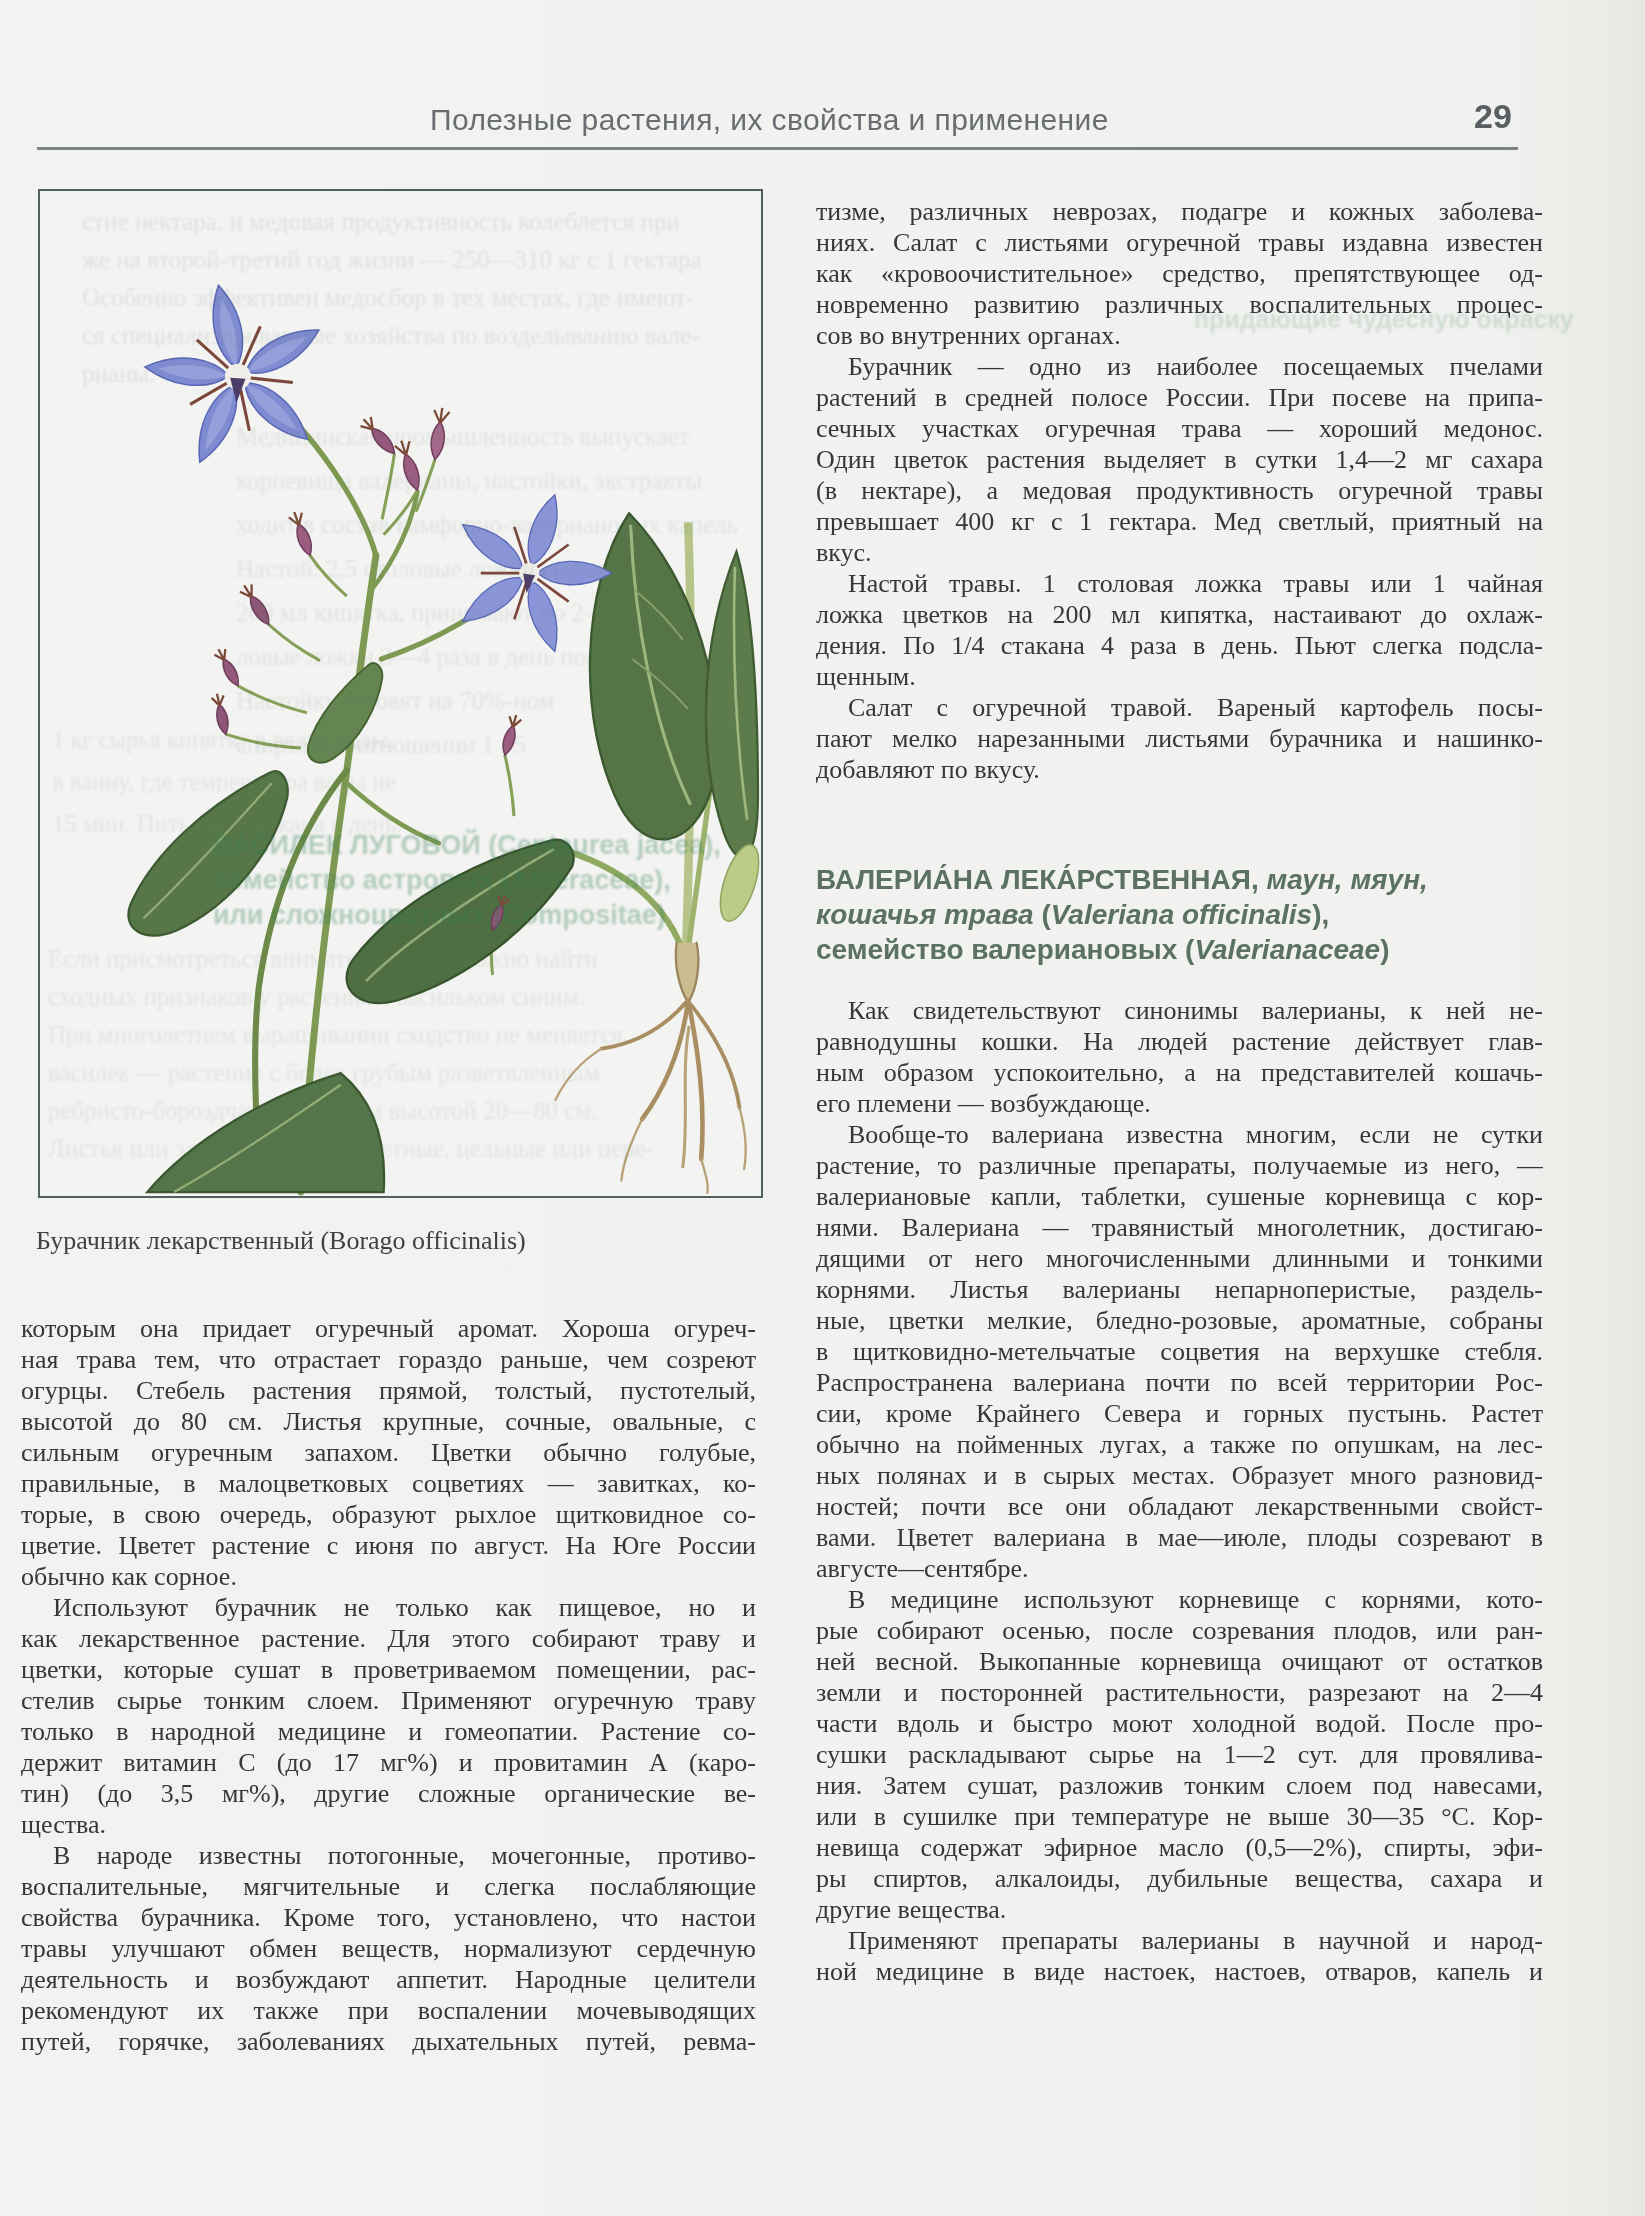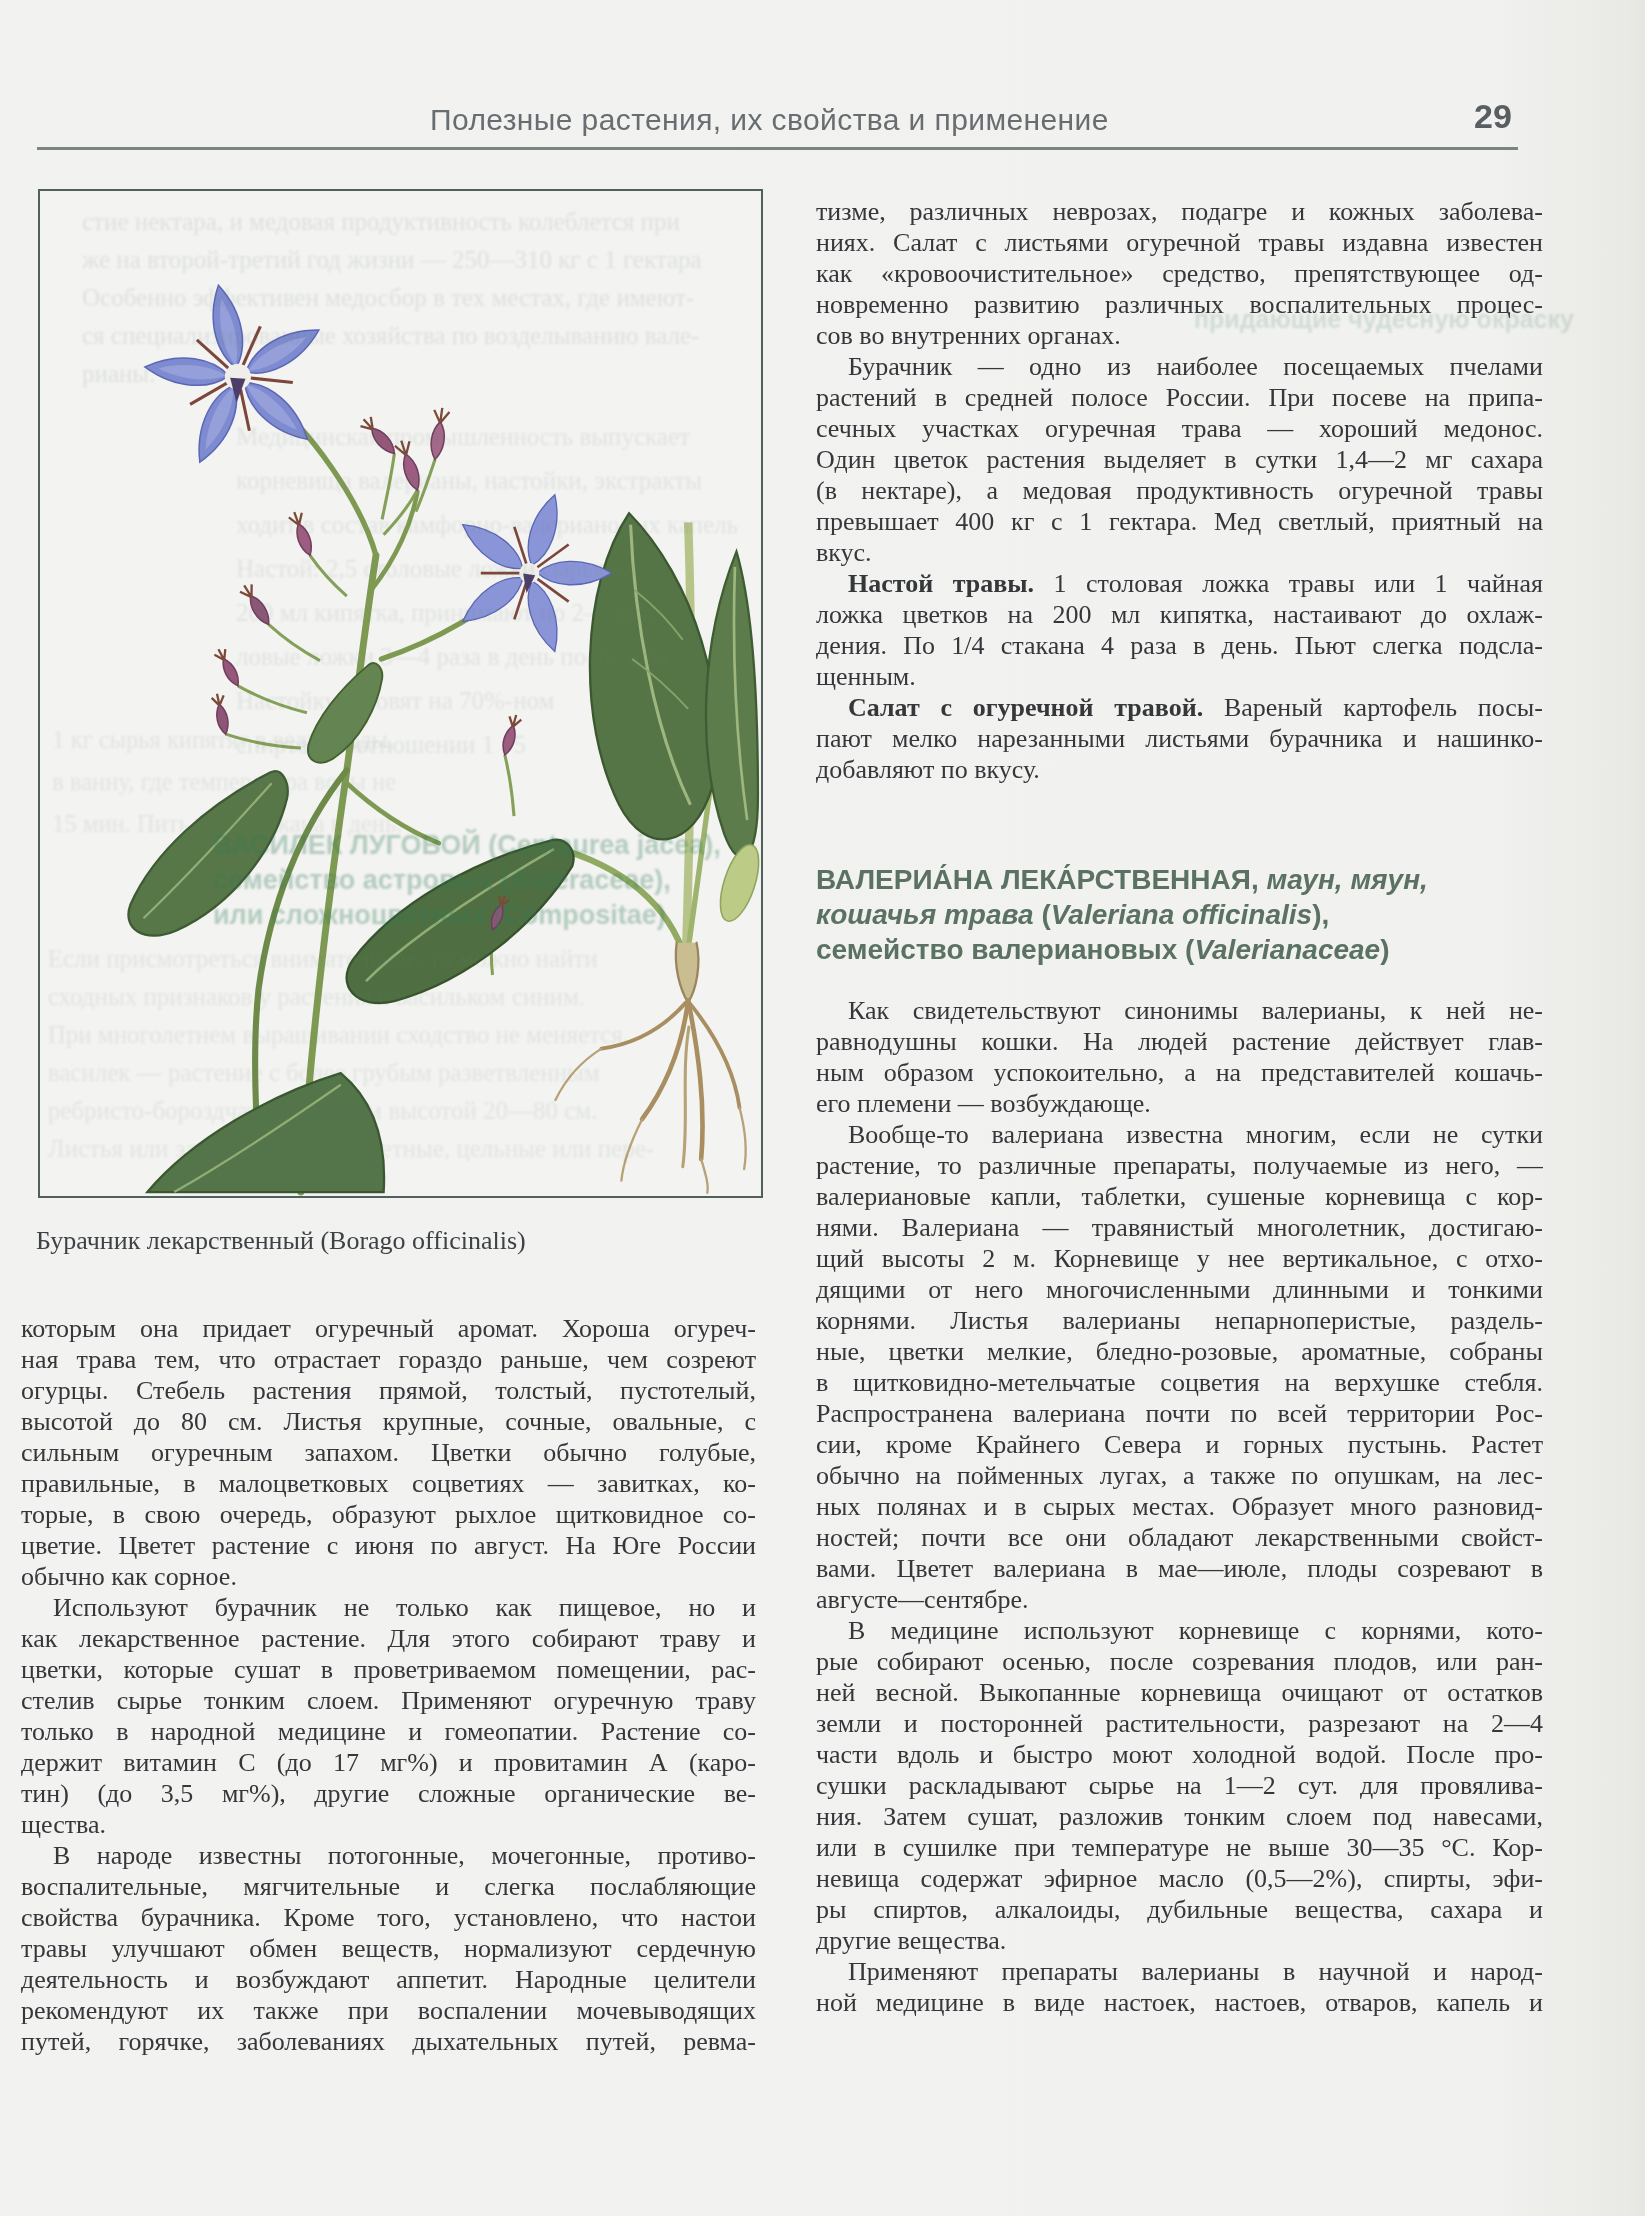--- a/index.html
+++ b/index.html
@@ -24,21 +24,21 @@
   .g-frag{position:absolute;left:1194px;top:305px;font-family:"Liberation Sans",sans-serif;font-weight:bold;
     font-size:25px;color:#4f8a68;opacity:.2;filter:blur(1.1px);white-space:nowrap;}
   .caption{position:absolute;left:36px;top:1226px;font-family:Liberation Serif, serif;
     font-size:26px;color:#3e4246;}
   .col{position:absolute;font-size:26px;line-height:31px;color:#35373a;}
   .col-left{left:21px;top:1313px;width:735px;}
   .col-right{left:816px;top:196px;width:727px;}
   .ln{text-align:justify;text-align-last:justify;height:31px;overflow:hidden;}
   .ln.end{text-align-last:left;}
   .ln.ind{text-indent:32px;}
-  .ln b{font-weight:bold;}
+  .ln b{font-weight:normal;}
   .sp-a{height:77px;}
   .sp-b{height:28px;}
   .heading{font-family:"Liberation Sans",sans-serif;font-weight:bold;font-size:28px;
     line-height:35px;color:#5b7263;}
   .heading .it{font-style:italic;}
   .edge-shade{position:absolute;right:0;top:0;width:20px;height:100%;
     background:linear-gradient(90deg,rgba(0,0,0,0) 0%,rgba(60,60,55,.14) 100%);}
 </style>
 </head>
 <body>
@@ -286,21 +286,20 @@
     <div class="sp-b"></div>
     <div>
         <div class="ln ind">Как свидетельствуют синонимы валерианы, к ней не-</div>
         <div class="ln">равнодушны кошки. На людей растение действует глав-</div>
         <div class="ln">ным образом успокоительно, а на представителей кошачь-</div>
         <div class="ln end">его племени — возбуждающе.</div>
         <div class="ln ind">Вообще-то валериана известна многим, если не сутки</div>
         <div class="ln">растение, то различные препараты, получаемые из него, —</div>
         <div class="ln">валериановые капли, таблетки, сушеные корневища с кор-</div>
         <div class="ln">нями. Валериана — травянистый многолетник, достигаю-</div>
-        <div class="ln">щий высоты 2 м. Корневище у нее вертикальное, с отхо-</div>
         <div class="ln">дящими от него многочисленными длинными и тонкими</div>
         <div class="ln">корнями. Листья валерианы непарноперистые, раздель-</div>
         <div class="ln">ные, цветки мелкие, бледно-розовые, ароматные, собраны</div>
         <div class="ln">в щитковидно-метельчатые соцветия на верхушке стебля.</div>
         <div class="ln">Распространена валериана почти по всей территории Рос-</div>
         <div class="ln">сии, кроме Крайнего Севера и горных пустынь. Растет</div>
         <div class="ln">обычно на пойменных лугах, а также по опушкам, на лес-</div>
         <div class="ln">ных полянах и в сырых местах. Образует много разновид-</div>
         <div class="ln">ностей; почти все они обладают лекарственными свойст-</div>
         <div class="ln">вами. Цветет валериана в мае—июле, плоды созревают в</div>

